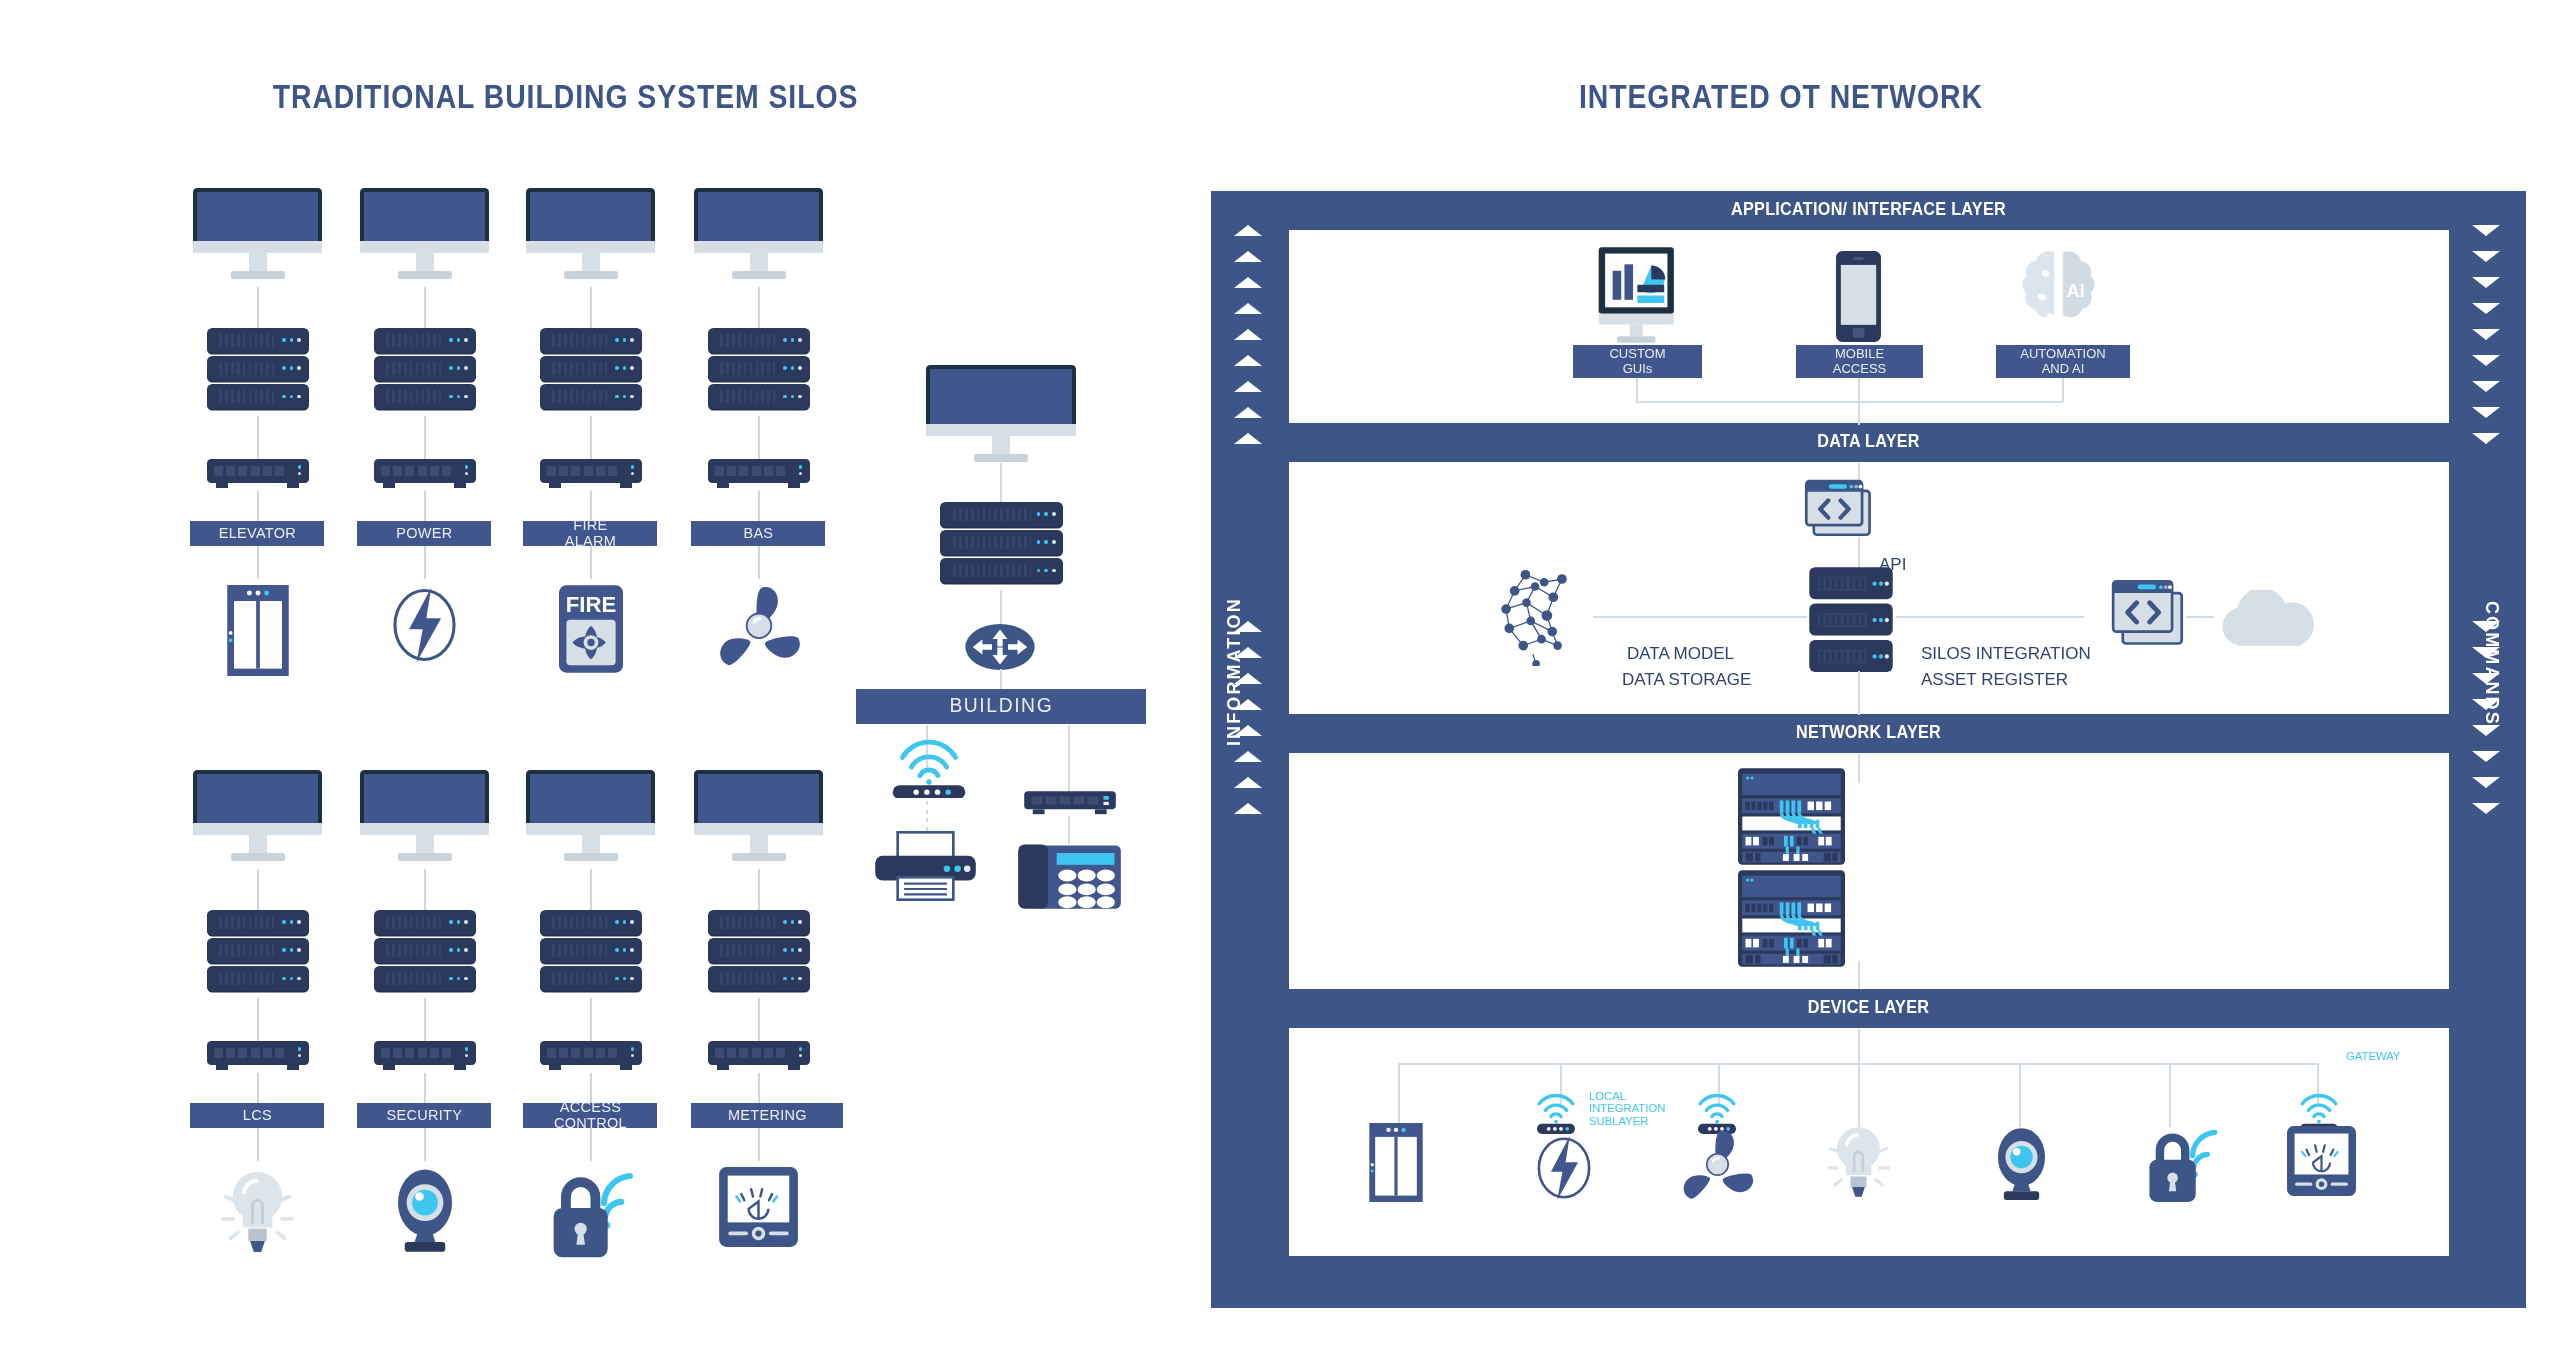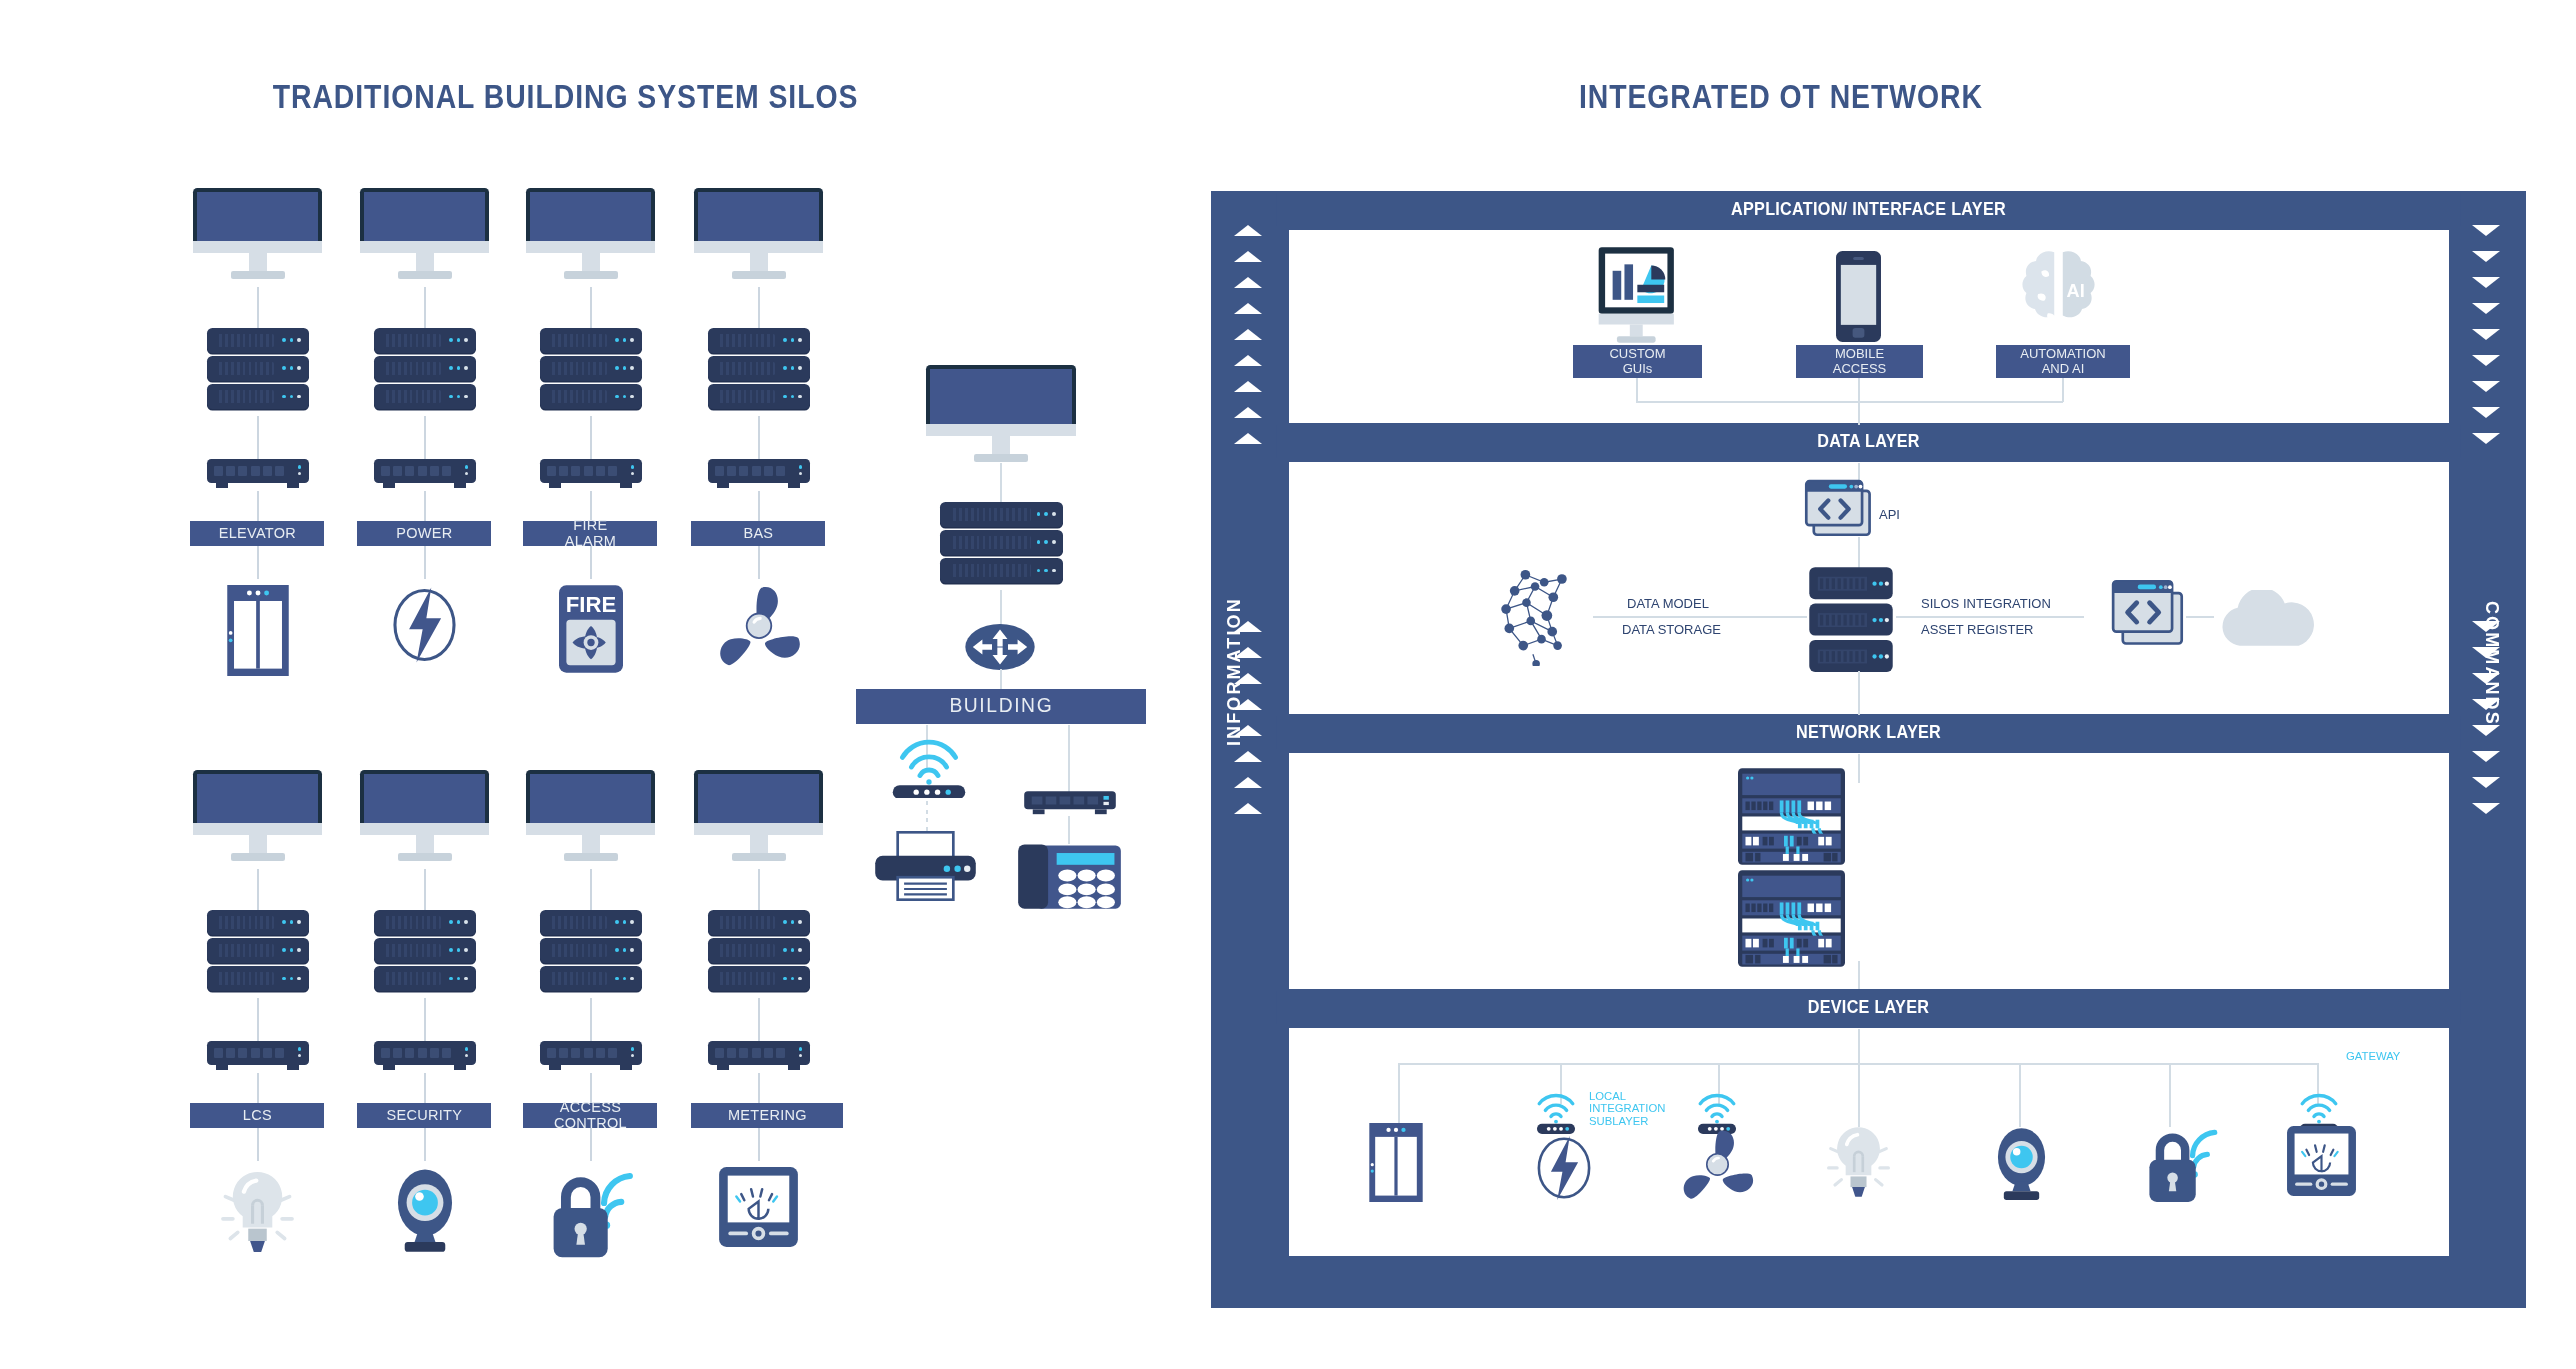--- a/index.html
+++ b/index.html
@@ -56,21 +56,21 @@
            display:flex;align-items:center;justify-content:center;letter-spacing:0.3px;transform:scaleX(.9);}
   .ot-white{position:absolute;background:#fff;}
   .side-word{position:absolute;color:#fff;font-weight:bold;font-size:18px;letter-spacing:2.1px;white-space:nowrap;}
   .arrow-col{position:absolute;display:flex;flex-direction:column;align-items:center;}
   .arrow-up,.arrow-dn{width:0;height:0;border-left:14px solid transparent;border-right:14px solid transparent;}
   .arrow-up{border-bottom:11.8px solid #fff;}
   .arrow-dn{border-top:11.8px solid #fff;}
 
   .ot-chip{position:absolute;background:#41568C;color:#E8EDF2;display:flex;align-items:center;justify-content:center;
            text-align:center;font-size:13px;line-height:1.08;}
-  .lbl{position:absolute;color:#2E4470;font-size:13px;white-space:nowrap;}
+  .lbl{position:absolute;color:#2E4470;font-size:17px;white-space:nowrap;margin-top:48px;}
   .lbl-cy{position:absolute;color:#3EC6F0;font-size:11.3px;line-height:1.1;}
   .line-h{position:absolute;background:#D2DCE4;height:1.6px;}
   .line-v{position:absolute;background:#D2DCE4;width:1.6px;}
 </style>
 </head>
 <body>
 
 <div class="panel-title" style="left:225px;top:78px;">TRADITIONAL BUILDING SYSTEM SILOS</div>
 
 <div id="silos">

